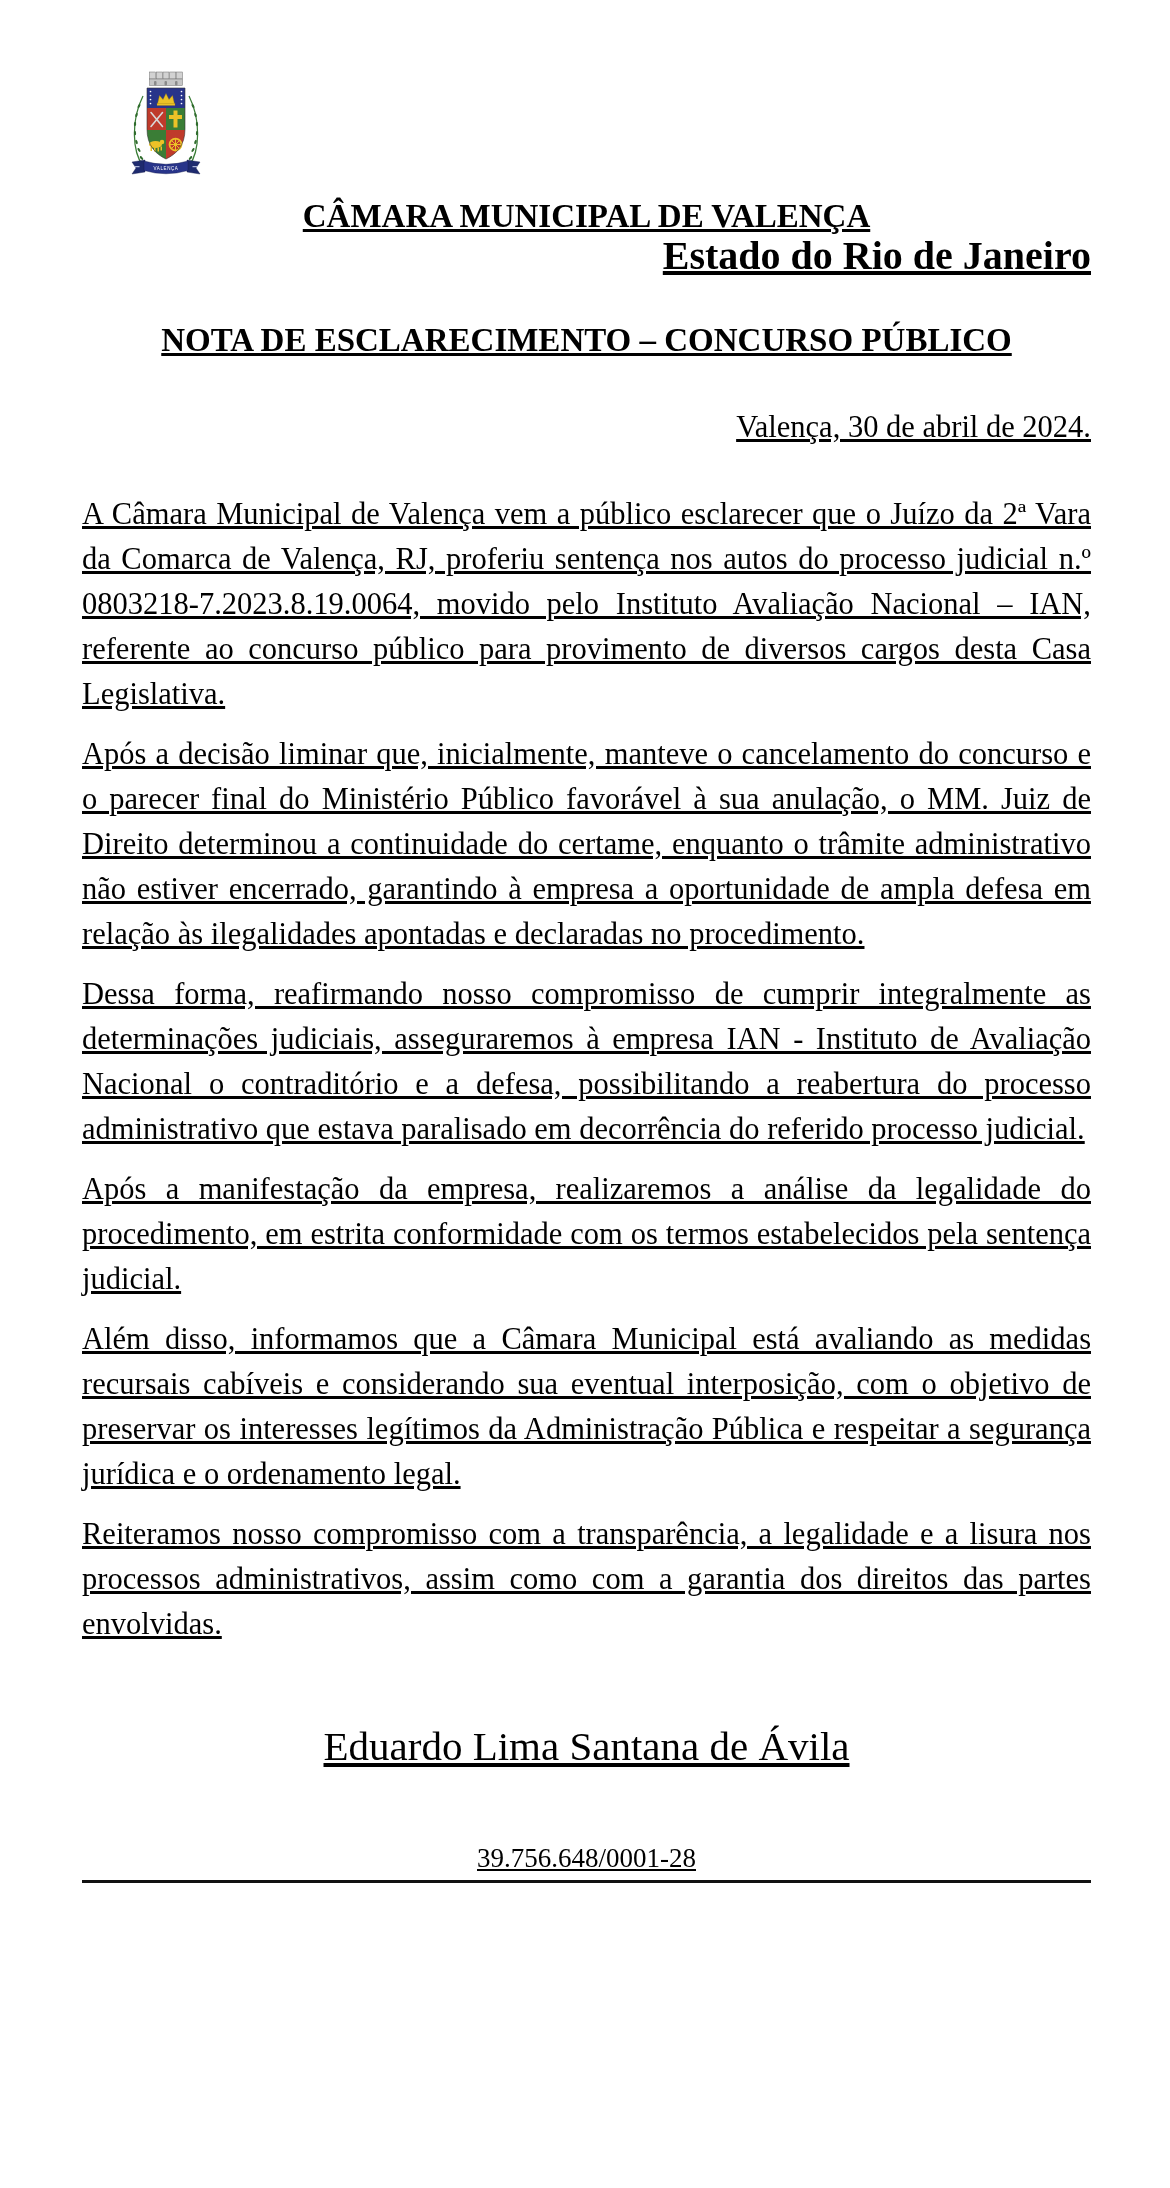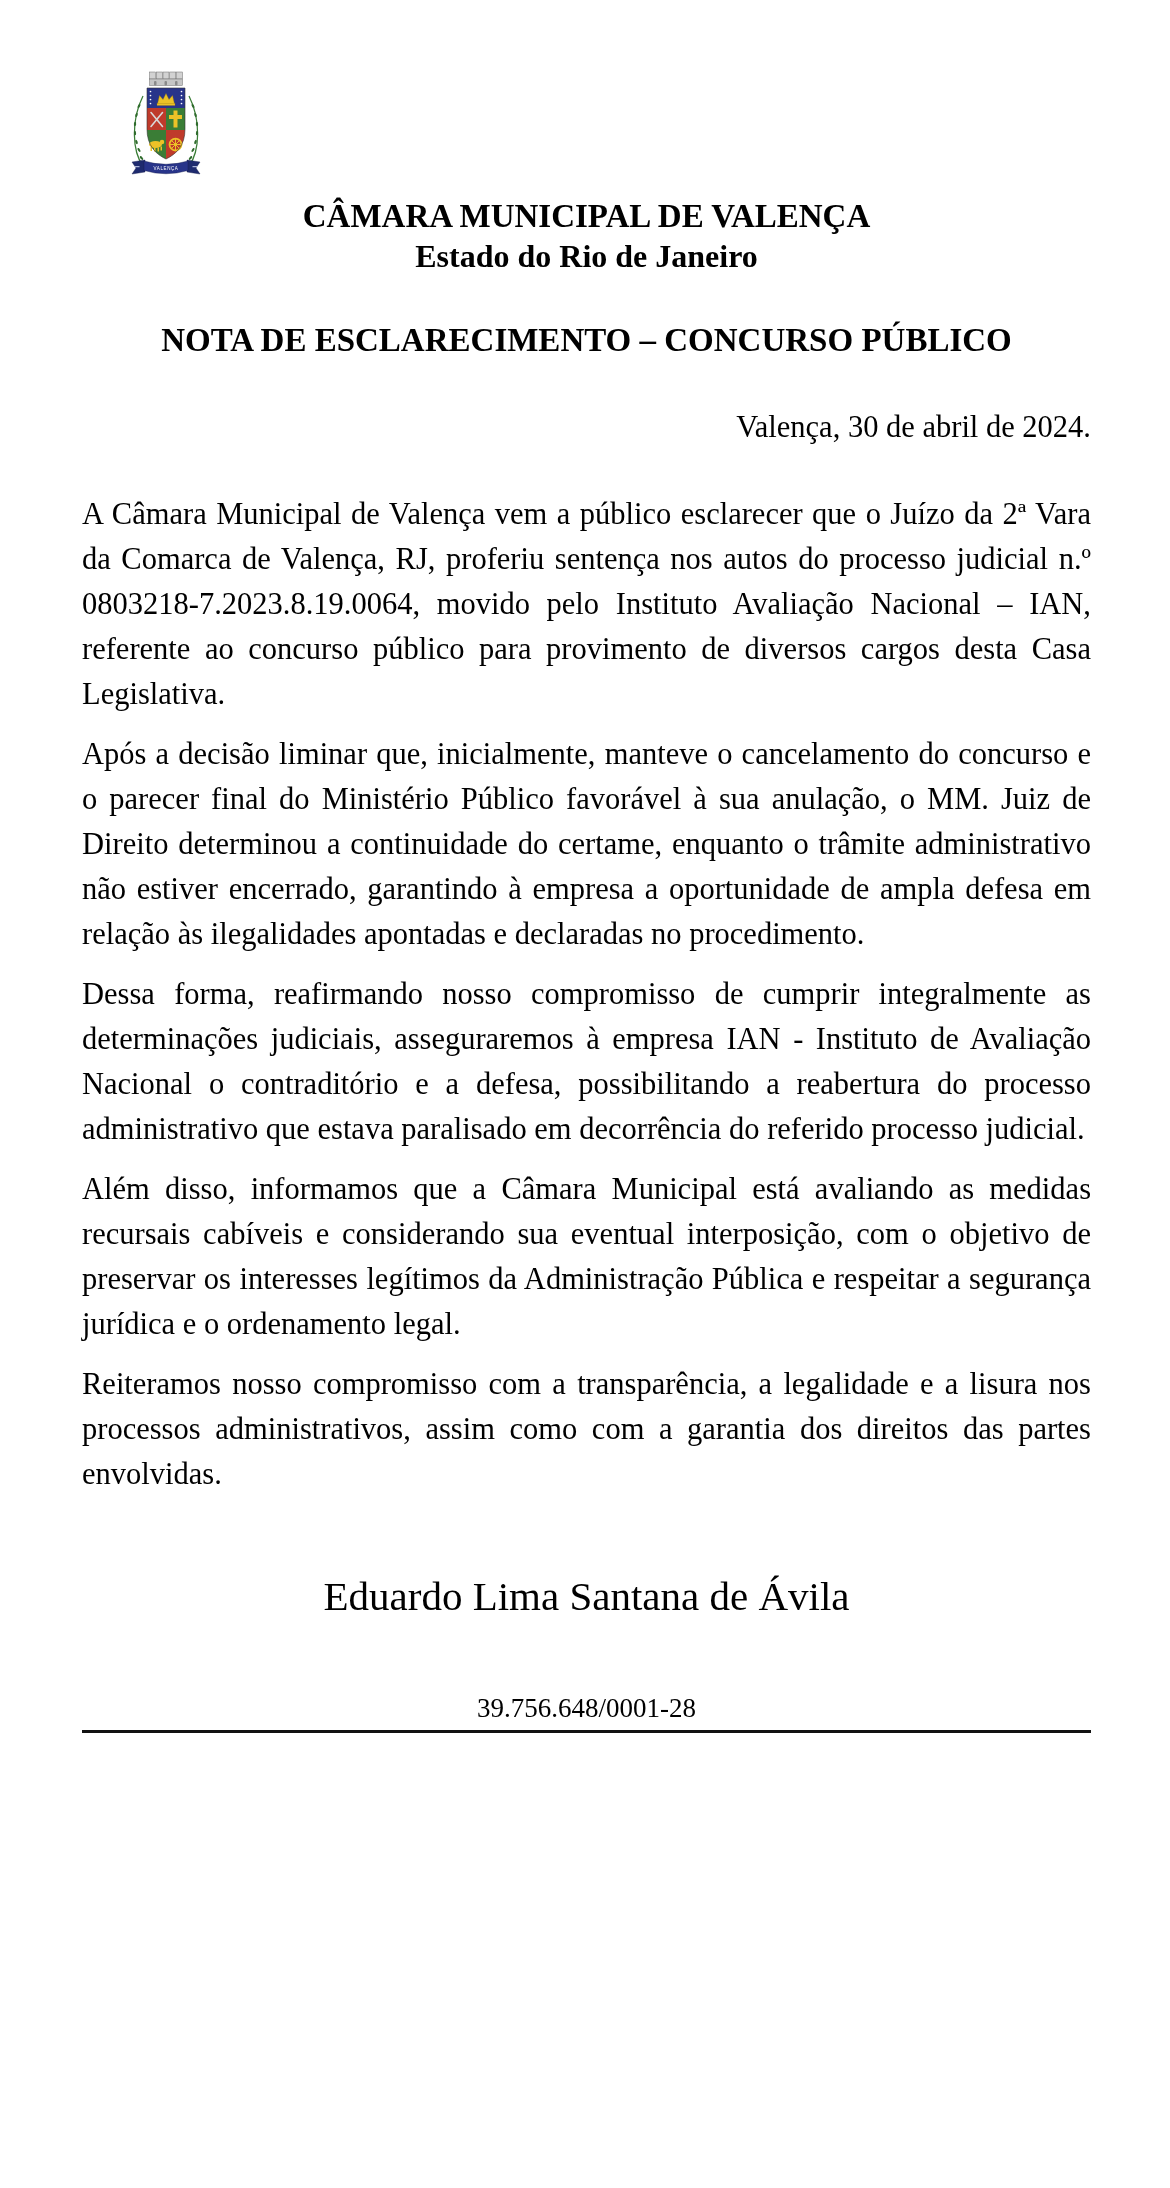--- a/index.html
+++ b/index.html
@@ -10,38 +10,39 @@
   .page {
     position: relative;
     width: 1170px;
     height: 1964px;
     box-sizing: border-box;
     padding: 0 79px 0 82px;
     background: #ffffff;
     color: #000000;
     font-family: "Liberation Serif", "DejaVu Serif", serif;
     overflow: hidden;
+    text-decoration: underline;
   }
   .crest {
     margin: 64px 0 0 44px;
     width: 80px;
     height: 116px;
   }
   .org-name {
     margin-top: 16px;
     text-align: center;
     font-weight: bold;
     font-size: 33px;
     line-height: 40px;
     white-space: nowrap;
   }
   .org-subtitle {
-    text-align: center;
+    text-align: right;
     font-weight: bold;
-    font-size: 32px;
+    font-size: 40px;
     line-height: 40px;
     white-space: nowrap;
   }
   .doc-title {
     margin-top: 44px;
     text-align: center;
     font-weight: bold;
     font-size: 33px;
     line-height: 40px;
     white-space: nowrap;
@@ -189,20 +190,21 @@
   <div class="org-subtitle">Estado do Rio de Janeiro</div>
 
   <div class="doc-title">NOTA DE ESCLARECIMENTO – CONCURSO PÚBLICO</div>
 
   <div class="dateline">Valença, 30 de abril de 2024.</div>
 
   <div class="body-text">
     <p>A Câmara Municipal de Valença vem a público esclarecer que o Juízo da 2ª Vara da Comarca de Valença, RJ, proferiu sentença nos autos do processo judicial n.º 0803218-7.2023.8.19.0064, movido pelo Instituto Avaliação Nacional – IAN, referente ao concurso público para provimento de diversos cargos desta Casa Legislativa.</p>
     <p>Após a decisão liminar que, inicialmente, manteve o cancelamento do concurso e o parecer final do Ministério Público favorável à sua anulação, o MM. Juiz de Direito determinou a continuidade do certame, enquanto o trâmite administrativo não estiver encerrado, garantindo à empresa a oportunidade de ampla defesa em relação às ilegalidades apontadas e declaradas no procedimento.</p>
     <p>Dessa forma, reafirmando nosso compromisso de cumprir integralmente as determinações judiciais, asseguraremos à empresa IAN - Instituto de Avaliação Nacional o contraditório e a defesa, possibilitando a reabertura do processo administrativo que estava paralisado em decorrência do referido processo judicial.</p>
+    <p>Após a manifestação da empresa, realizaremos a análise da legalidade do procedimento, em estrita conformidade com os termos estabelecidos pela sentença judicial.</p>
     <p>Além disso, informamos que a Câmara Municipal está avaliando as medidas recursais cabíveis e considerando sua eventual interposição, com o objetivo de preservar os interesses legítimos da Administração Pública e respeitar a segurança jurídica e o ordenamento legal.</p>
     <p>Reiteramos nosso compromisso com a transparência, a legalidade e a lisura nos processos administrativos, assim como com a garantia dos direitos das partes envolvidas.</p>
   </div>
 
   <div class="signature">
     <div>Eduardo Lima Santana de Ávila</div>
   </div>
 
   <div class="footer">
     <div>39.756.648/0001-28</div>

